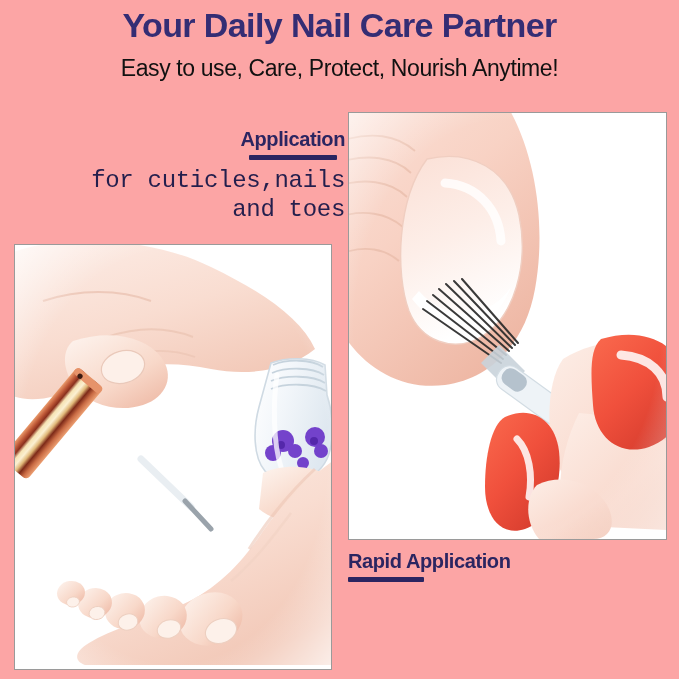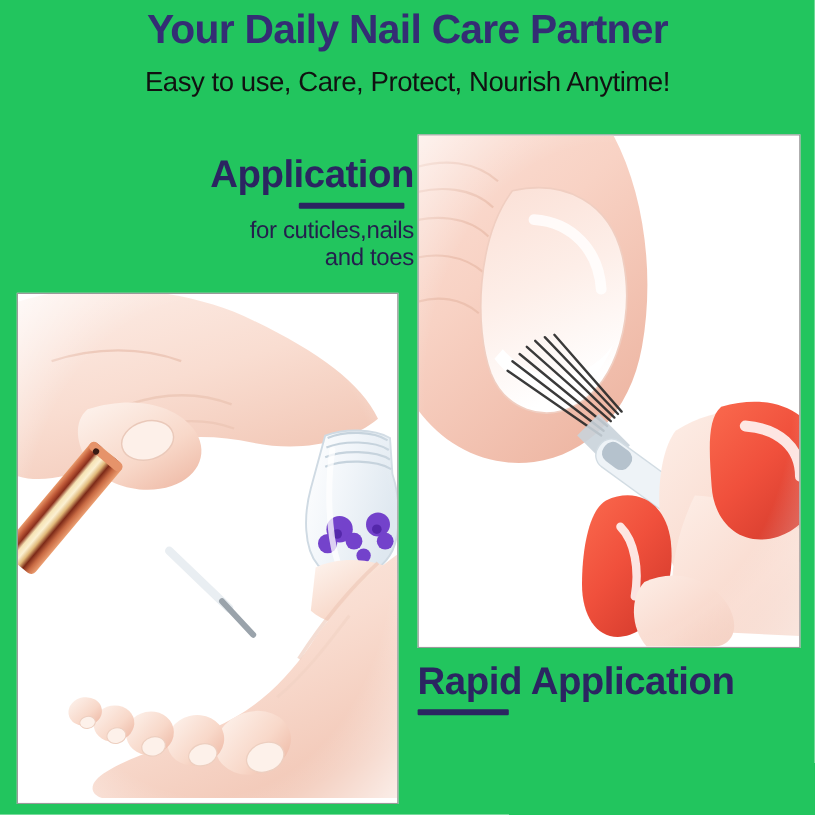--- a/index.html
+++ b/index.html
@@ -11,21 +11,21 @@
     width: 679px;
     height: 679px;
     overflow: hidden;
     font-family: "Liberation Sans", sans-serif;
     position: relative;
   }
   #infographic {
     position: relative;
     width: 679px;
     height: 679px;
-    background: #22c55e;
+    background: #fca5a5;
   }
 
   
   .headline {
     position: absolute;
     left: 0;
     top: 6px;
     width: 679px;
     text-align: center;
     font-size: 34px;
@@ -47,40 +47,41 @@
     color: #111111;
     line-height: 1.2;
     white-space: nowrap;
   }
 
   
   .feature {
     position: absolute;
   }
   .feature-title {
-    font-size: 32px;
+    font-size: 20px;
     font-weight: bold;
     color: #2b2561;
     letter-spacing: -0.4px;
     line-height: 1.12;
     white-space: nowrap;
   }
   .rule {
     height: 5px;
     background: #2b2561;
     border-radius: 1px;
     margin-top: 5px;
   }
   .feature-body {
-    font-size: 20px;
+    font-size: 24px;
     color: #241f4d;
     letter-spacing: -0.3px;
     line-height: 1.18;
     margin-top: 7px;
     white-space: pre-line;
+    font-family: Liberation Mono, monospace;
   }
 
   #feature-application {
     left: 20px;
     top: 128px;
     width: 325px;
     text-align: right;
   }
   #feature-application .rule {
     width: 88px;

